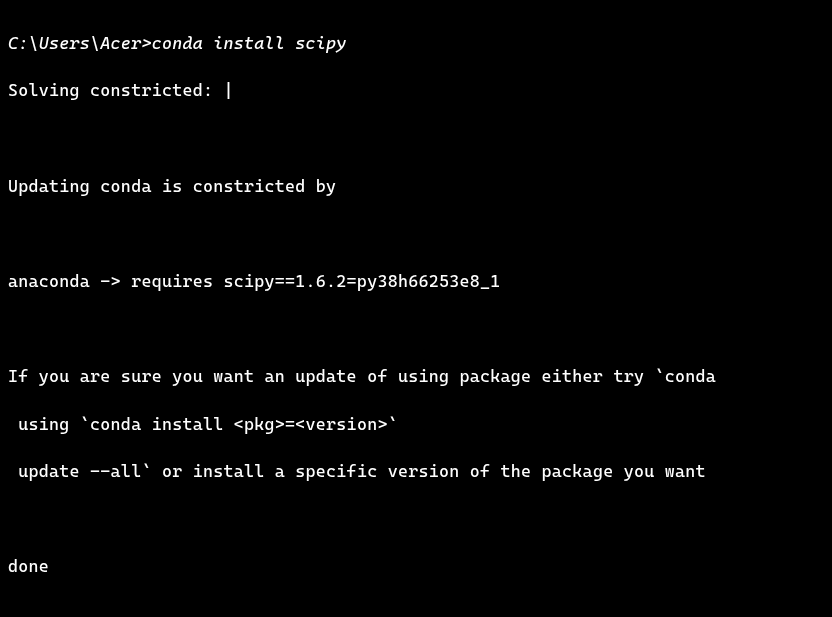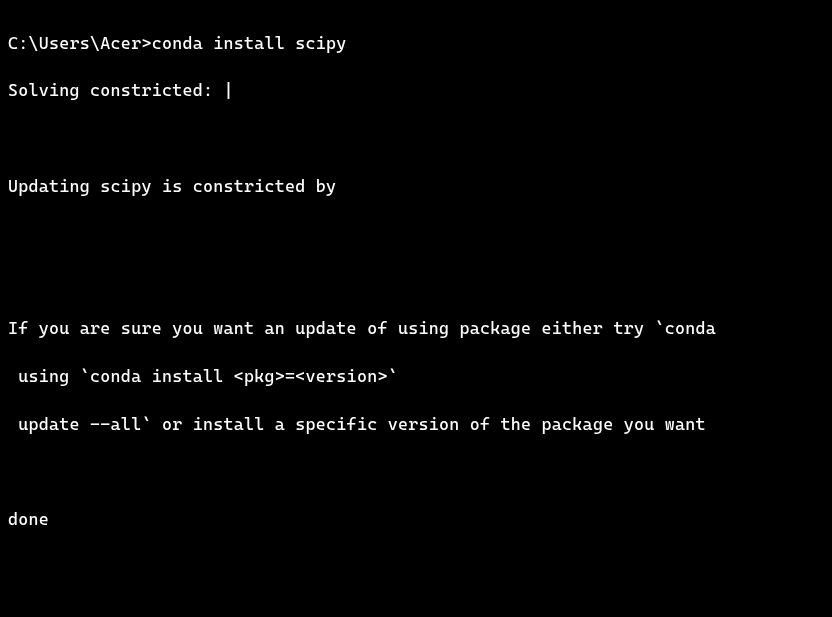--- a/index.html
+++ b/index.html
@@ -21,34 +21,36 @@
     }
     .terminal {
       white-space: pre-wrap;
       word-break: break-all;
     }
     .line {
       display: block;
     }
     .prompt-line {
       display: flex;
+      font-style: italic;
     }
     .prompt {
       flex-shrink: 0;
     }
   </style>
 </head>
 <body>
 
 <div class="terminal">
 <span class="line prompt-line"><span class="prompt">C:\Users\Acer&gt;</span><span>conda install scipy</span></span>
 <span class="line">Solving constricted: |</span>
 <span class="line"> </span>
-<span class="line">Updating scipy is constricted by</span>
+<span class="line">Updating conda is constricted by</span>
 <span class="line"> </span>
+<span class="line">anaconda -&gt; requires scipy==1.6.2=py38h66253e8_1</span>
 <span class="line"> </span>
 <span class="line">If you are sure you want an update of using package either try `conda</span>
 <span class="line"> using `conda install &lt;pkg&gt;=&lt;version&gt;`</span>
 <span class="line"> update --all` or install a specific version of the package you want</span>
 <span class="line"> </span>
 <span class="line">done</span>
 
 
 
 

